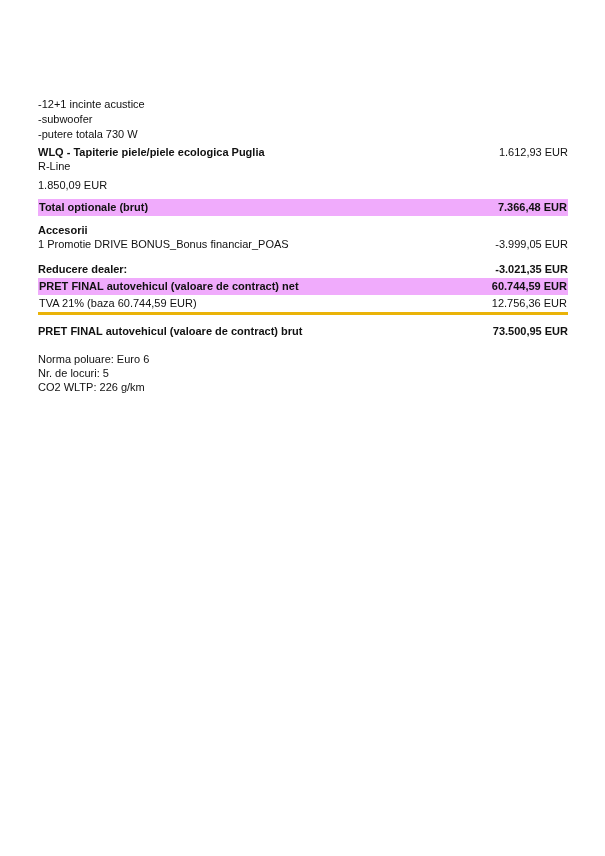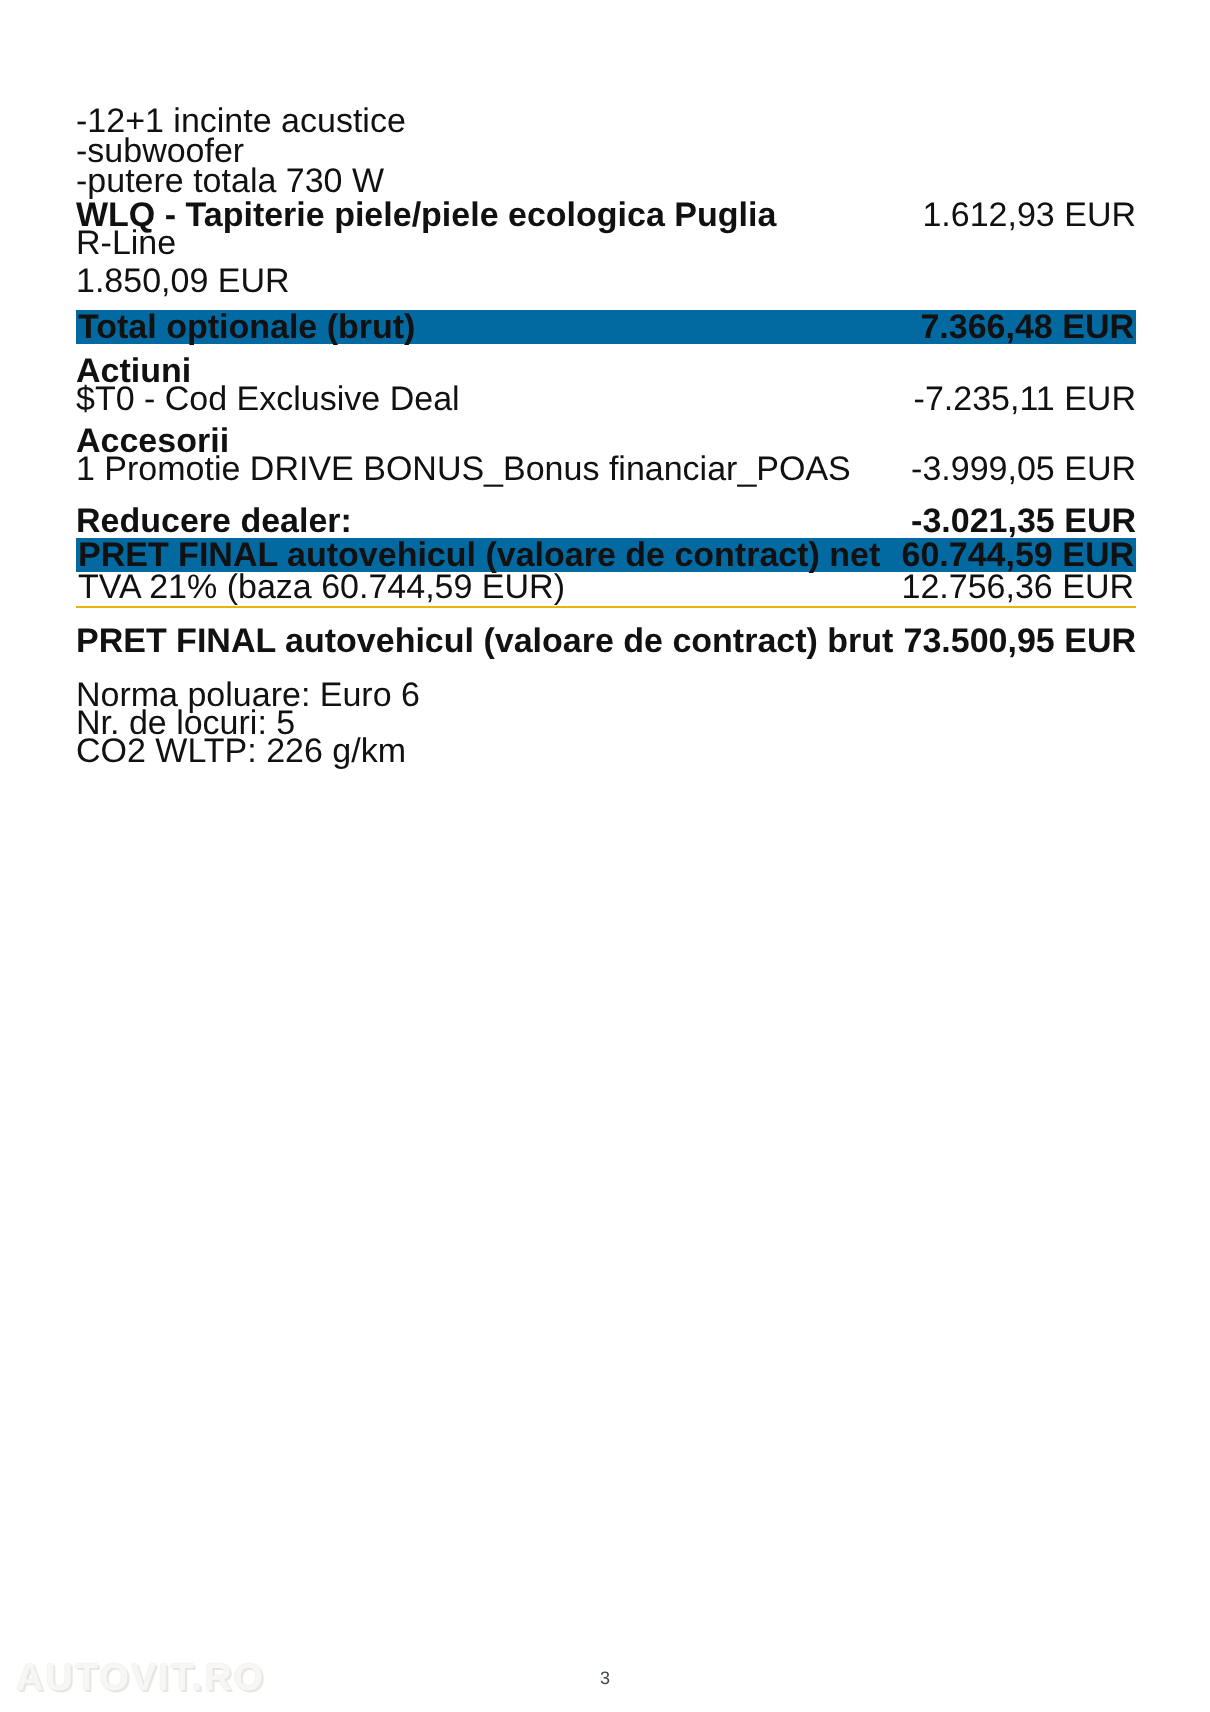--- a/index.html
+++ b/index.html
@@ -11,43 +11,44 @@
     position: relative;
     overflow: hidden;
   }
   .page {
     position: relative;
     width: 605px; height: 856px;
     background: #ffffff;
   }
   .content {
     padding: 53px 37px 0 38px;
-    font-size: 17px;
+    font-size: 11px;
     line-height: 15px;
+    margin-top: 44px;
   }
   .spec-block { margin-bottom: 3px; }
   .spec-line { line-height: 15px; }
 
   .row {
     display: flex;
     justify-content: space-between;
     align-items: flex-start;
   }
   .row .price { white-space: nowrap; text-align: right; }
 
   .option-block { margin-bottom: 5px; line-height: 14px; }
   .option-block .row .label { font-weight: bold; }
   .option-block .row .price { font-weight: normal; }
   .sub-label { line-height: 14px; font-weight: normal; }
 
   .option-single { margin-bottom: 7px; line-height: 14px; }
   .option-single .label { font-weight: bold; }
 
   .bar-row {
-    background: #0369a1;
+    background: #f0abfc;
     height: 17px;
     line-height: 17px;
     font-weight: bold;
     margin-bottom: 7px;
     padding: 0 1px;
   }
   .bar-row.mb9 { margin-bottom: 9px; }
   .bar-row.mb0 { margin-bottom: 0; }
 
   .group-block { margin-bottom: 7px; line-height: 14px; }
@@ -57,21 +58,21 @@
   .total-plain {
     font-weight: bold;
     line-height: 15px;
     margin-bottom: 9px;
   }
   .total-plain.mb1 { margin-bottom: 1px; }
   .total-plain.mb13 { margin-bottom: 13px; }
 
   .tva-row {
     line-height: 16px;
-    border-bottom: 1px solid #eab308;
+    border-bottom: 3px solid #eab308;
     margin-bottom: 9px;
     padding: 0 1px 1px 1px;
   }
 
   .vehicle-info { margin-top: 13px; line-height: 14px; }
 
   .watermark {
     position: absolute;
     left: 8px; bottom: 5px;
     font-size: 19px;
@@ -115,27 +116,20 @@
       </div>
     </div>
 
     <div class="bar-row">
       <div class="row">
         <span class="label">Total optionale (brut)</span>
         <span class="price">7.366,48 EUR</span>
       </div>
     </div>
 
-    <div class="group-block">
-      <div class="group-heading">Actiuni</div>
-      <div class="row">
-        <span class="label">$T0 - Cod Exclusive Deal</span>
-        <span class="price">-7.235,11 EUR</span>
-      </div>
-    </div>
 
 
     <div class="group-block mb11">
       <div class="group-heading">Accesorii</div>
       <div class="row">
         <span class="label">1 Promotie DRIVE BONUS_Bonus financiar_POAS</span>
         <span class="price">-3.999,05 EUR</span>
       </div>
     </div>
 

